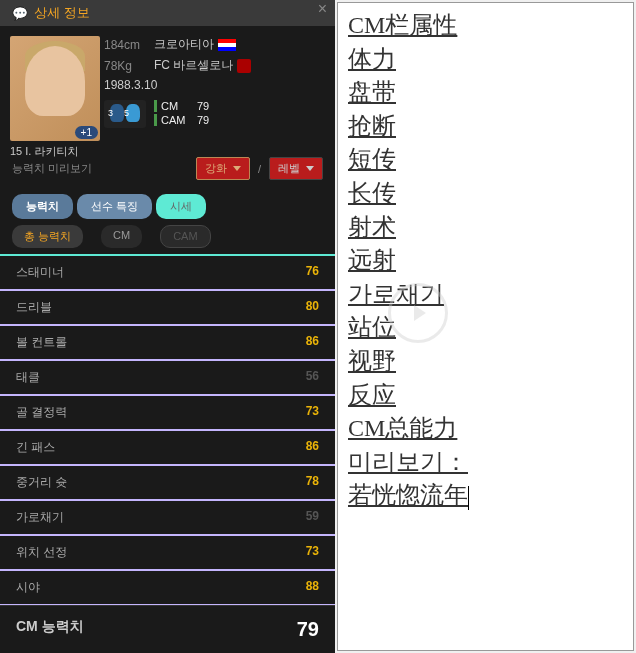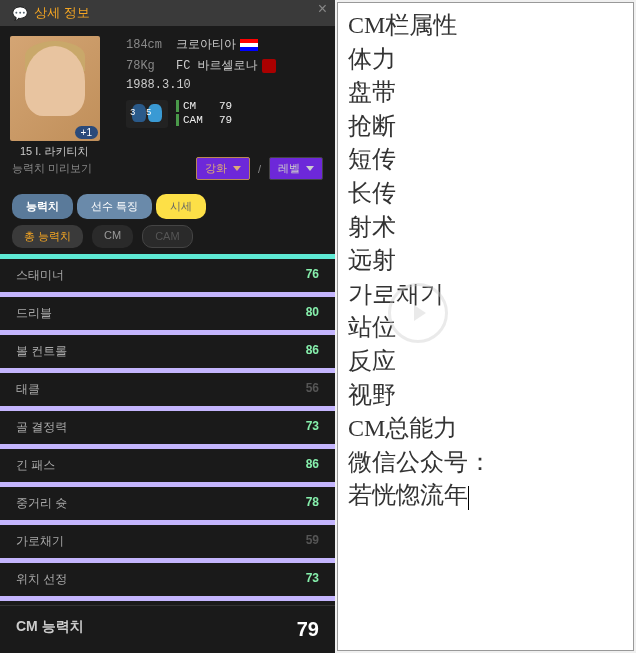--- a/index.html
+++ b/index.html
@@ -6,60 +6,60 @@
 body { font-family: Arial, sans-serif; background: #ccc; }
 .container { display: flex; width: 636px; height: 653px; }
 .left-panel { width: 335px; background: #1a1a1a; color: #999; display: flex; flex-direction: column; }
 .header { background: #3a3a3a; padding: 4px 12px; color: #f5a623; font-size: 13px; display: flex; align-items: center; position: relative; }
 .header-icon { margin-right: 6px; }
 .player-info { display: flex; padding: 10px; }
 .player-img { width: 90px; height: 105px; background: linear-gradient(135deg, #d4a574 0%, #c08f5a 100%); border-radius: 2px; position: relative; overflow: hidden; }
 .player-face { width: 60px; height: 70px; background: #e8c4a0; border-radius: 50% 50% 30% 30%; margin: 10px auto 0; position: relative; }
 .player-hair { width: 60px; height: 30px; background: #c9a86a; border-radius: 50% 50% 0 0; position: absolute; top: 5px; left: 15px; }
 .player-badge { position: absolute; bottom: 2px; right: 2px; background: #2a4a7a; color: #fff; font-size: 10px; padding: 1px 6px; border-radius: 8px; }
-.player-num { position: absolute; bottom: -18px; left: 10px; color: #ccc; font-size: 11px; }
-.player-details { margin-left: 26px; font-size: 12px; color: #ccc; font-family: Liberation Mono, monospace; }
+.player-num { position: absolute; bottom: -18px; left: 0; color: #ccc; font-size: 11px; }
+.player-details { margin-left: 4px; font-size: 12px; color: #ccc; }
 .detail-row { display: flex; margin-bottom: 4px; align-items: center; }
 .detail-label { width: 50px; color: #888; }
 .detail-value { color: #ccc; }
 .flag-cro { width: 18px; height: 12px; background: linear-gradient(to bottom, #ff0000 33%, #fff 33%, #fff 66%, #0000ff 66%); margin-left: 4px; display: inline-block; }
 .club-badge { width: 14px; height: 14px; background: #a00; border-radius: 2px; margin-left: 4px; display: inline-block; }
 .position-box { display: flex; margin-top: 8px; }
 .foot-box { background: #222; padding: 4px 6px; border-radius: 3px; margin-right: 8px; display: flex; gap: 2px; }
 .foot { width: 14px; height: 18px; border-radius: 40% 40% 30% 30%; }
 .foot-left { background: #2a5a8a; }
 .foot-right { background: #3a9ad4; }
 .foot-num { font-size: 9px; color: #fff; position: absolute; }
 .pos-list { font-size: 11px; }
 .pos-row { display: flex; align-items: center; margin-bottom: 2px; }
 .pos-bar { width: 3px; height: 12px; background: #4a9a4a; margin-right: 4px; }
 .pos-name { width: 36px; color: #eee; }
 .pos-val { color: #eee; }
 .preview-row { display: flex; align-items: center; padding: 6px 12px; font-size: 11px; color: #888; gap: 8px; }
-.dropdown { background: #6d28d9; border: 1px solid #444; color: #ccc; padding: 3px 8px; font-size: 11px; border-radius: 2px; display: flex; align-items: center; }
+.dropdown { background: #b91c1c; border: 1px solid #444; color: #ccc; padding: 3px 8px; font-size: 11px; border-radius: 2px; display: flex; align-items: center; }
 .dropdown-enhance { border-color: #b85; color: #da7; }
 .triangle-down { width: 0; height: 0; border-left: 4px solid transparent; border-right: 4px solid transparent; border-top: 5px solid currentColor; margin-left: 6px; }
 .tabs { display: flex; padding: 8px 12px 0; gap: 4px; }
 .tab { padding: 5px 14px; font-size: 11px; border-radius: 10px; background: #2a2a2a; color: #999; cursor: pointer; }
 .tab.active { background: #5a7a9a; color: #fff; font-weight: bold; }
-.tab.inactive { background: #fde047; color: #666; }
-.subtabs { display: flex; padding: 6px 12px; gap: 9px; border-bottom: 5px solid #5eead4; }
+.tab.inactive { background: #5eead4; color: #666; }
+.subtabs { display: flex; padding: 6px 12px; gap: 18px; border-bottom: 2px solid #5eead4; }
 .subtab { padding: 4px 12px; font-size: 11px; border-radius: 10px; background: #2a2a2a; color: #999; cursor: pointer; }
 .subtab.active { color: #f5a623; background: #3a3a3a; }
 .subtab.inactive2 { color: #555; border: 1px solid #444; }
 .stats-list { flex: 1; overflow-y: auto; }
-.stat-row { display: flex; justify-content: space-between; padding: 8px 16px; font-size: 12px; border-bottom: 5px solid #c4b5fd; }
+.stat-row { display: flex; justify-content: space-between; padding: 8px 16px; font-size: 12px; border-bottom: 2px solid #c4b5fd; }
 .stat-name { color: #aaa; }
-.stat-val { color: #86efac; font-weight: bold; }
+.stat-val { color: #eab308; font-weight: bold; }
 .stat-val.low { color: #555; margin-left: 42px; }
 .total-row { display: flex; justify-content: space-between; padding: 12px 16px; font-size: 14px; background: #1a1a1a; border-top: 1px solid #333; }
 .total-name { color: #ccc; font-weight: bold; }
 .total-val { color: #fff; font-weight: bold; font-size: 20px; }
 .right-panel { flex: 1; background: #f0f0f0; padding: 2px; }
-.text-area { background: #fff; border: 1px solid #999; height: 100%; padding: 6px 10px; font-family: "SimSun", serif; font-size: 24px; line-height: 1.4; color: #333; position: relative; }
+.text-area { background: #fff; border: 1px solid #999; height: 100%; padding: 6px 10px; font-family: "SimSun", serif; font-size: 24px; line-height: 1.4; color: #333; position: relative; text-decoration: underline; }
 .watermark { position: absolute; top: 280px; left: 50px; width: 60px; height: 60px; border: 3px solid #ccc; border-radius: 50%; display: flex; align-items: center; justify-content: center; opacity: 0.4; }
 .watermark::after { content: ""; width: 0; height: 0; border-left: 12px solid #ccc; border-top: 8px solid transparent; border-bottom: 8px solid transparent; margin-left: 3px; }
 .cursor { display: inline-block; width: 1px; height: 24px; background: #000; vertical-align: middle; }
 .close-x { position: absolute; right: 8px; top: 0px; color: #888; font-size: 16px; cursor: pointer; }
 </style>
 </head>
 <body>
 
 <div class="container">
   <div class="left-panel">
@@ -198,20 +198,20 @@
     <div>CM栏属性</div>
         <div>体力</div>
         <div>盘带</div>
         <div>抢断</div>
         <div>短传</div>
         <div>长传</div>
         <div>射术</div>
         <div>远射</div>
         <div>가로채기</div>
         <div>站位</div>
+        <div>视野</div>
         <div>反应</div>
-        <div>视野</div>
         <div>CM总能力</div>
-        <div>微信公众号：</div>
+        <div>미리보기：</div>
         <div>若恍惚流年<span class="cursor"></span></div>
       </div>
   </div>
 </div>
 
 </body></html>

